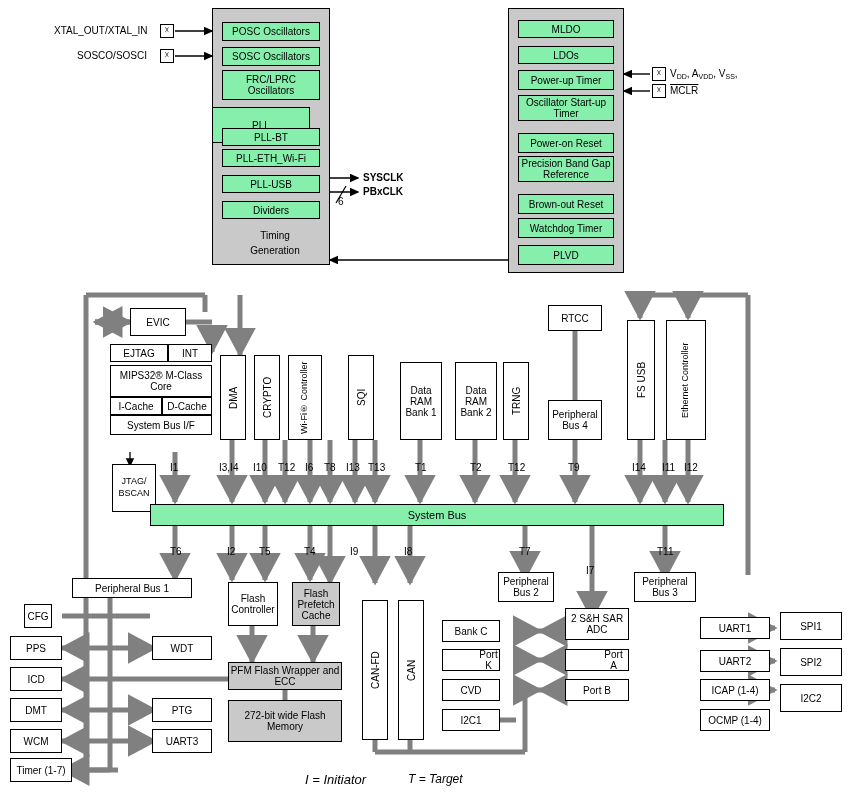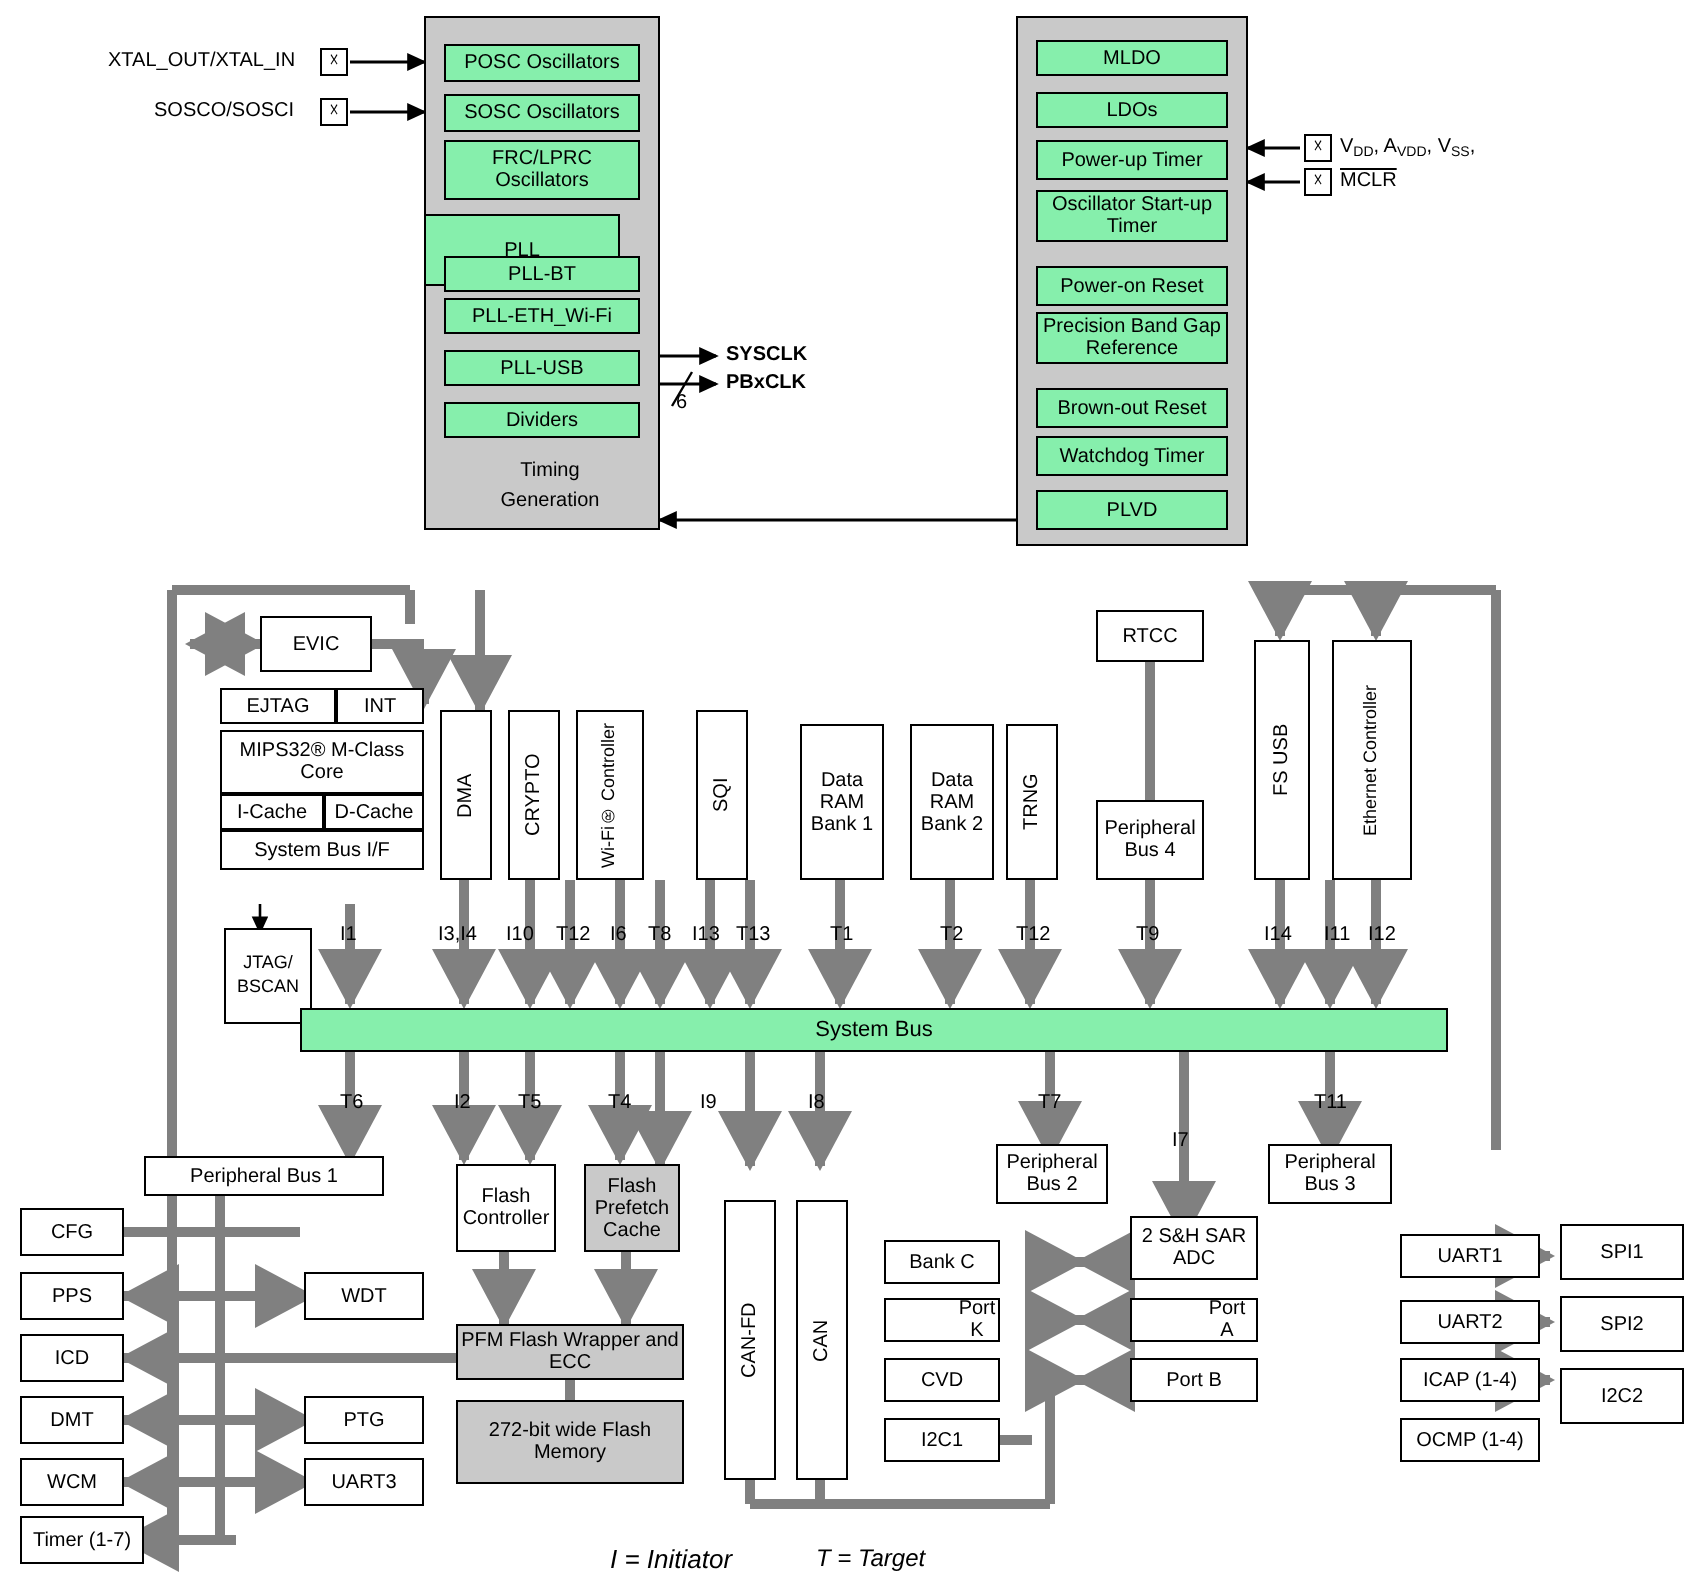--- a/index.html
+++ b/index.html
@@ -223,21 +223,21 @@
 
 <div class="box" style="left:72px;top:578px;width:120px;height:20px;">Peripheral Bus 1</div>
 <div class="box" style="left:498px;top:572px;width:56px;height:30px;">Peripheral Bus 2</div>
 <div class="box" style="left:634px;top:572px;width:62px;height:30px;">Peripheral Bus 3</div>
 
 <div class="box" style="left:228px;top:582px;width:50px;height:44px;">Flash Controller</div>
 <div class="box gray" style="left:292px;top:582px;width:48px;height:44px;">Flash Prefetch Cache</div>
 <div class="box gray" style="left:228px;top:662px;width:114px;height:28px;">PFM Flash Wrapper and ECC</div>
 <div class="box gray" style="left:228px;top:700px;width:114px;height:42px;">272-bit wide Flash Memory</div>
 
-<div class="box" style="left:10px;top:604px;width:52px;height:24px;">CFG</div>
+<div class="box" style="left:24px;top:604px;width:28px;height:24px;">CFG</div>
 <div class="box" style="left:10px;top:636px;width:52px;height:24px;">PPS</div>
 <div class="box" style="left:10px;top:667px;width:52px;height:24px;">ICD</div>
 <div class="box" style="left:10px;top:698px;width:52px;height:24px;">DMT</div>
 <div class="box" style="left:10px;top:729px;width:52px;height:24px;">WCM</div>
 <div class="box" style="left:10px;top:758px;width:62px;height:24px;">Timer (1-7)</div>
 <div class="box" style="left:152px;top:636px;width:60px;height:24px;">WDT</div>
 <div class="box" style="left:152px;top:698px;width:60px;height:24px;">PTG</div>
 <div class="box" style="left:152px;top:729px;width:60px;height:24px;">UART3</div>
 
 <div class="box vert" style="left:362px;top:600px;width:26px;height:140px;">CAN-FD</div>

